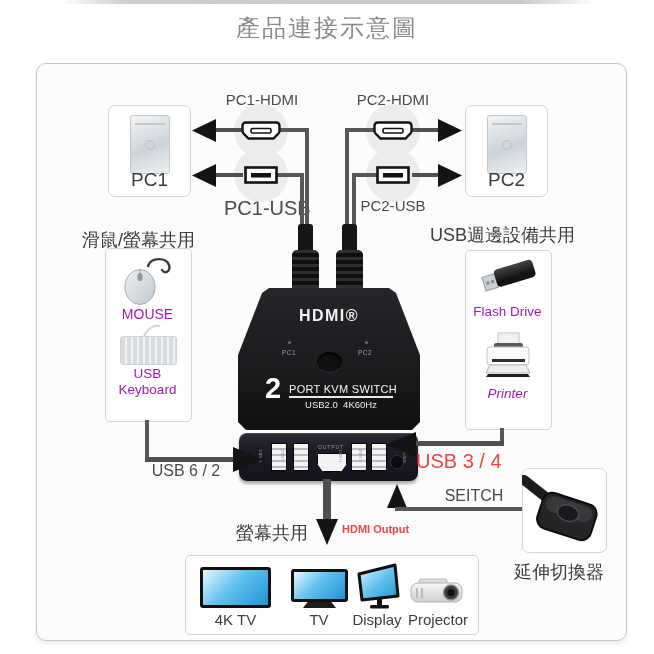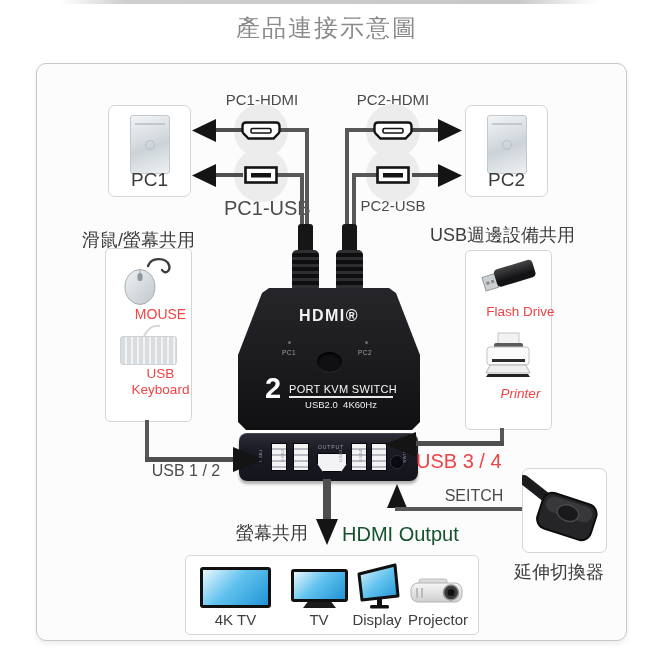--- a/index.html
+++ b/index.html
@@ -16,21 +16,21 @@
   .ah-up{clip-path:polygon(50% 0,0 100%,100% 100%);}
   .ah-down{clip-path:polygon(0 0,100% 0,50% 100%);}
   .wbox{position:absolute;background:#ffffff;border:1.5px solid #d5d5d5;border-radius:7px;}
   .circle{position:absolute;width:54px;height:54px;border-radius:50%;background:#ececec;}
   .pc-label{position:absolute;left:0;right:0;bottom:5px;text-align:center;font-size:19px;color:#3c3c3c;}
   .tower{position:absolute;left:21px;top:9px;width:38px;height:57px;border:1px solid #c3c9cd;border-radius:3px;
          background:linear-gradient(160deg,#f3f5f6 0%,#ccd3d8 55%,#eef1f2 100%);}
   .tower .slot{position:absolute;left:4px;right:4px;top:7px;height:2px;background:#c2c8cc;}
   .tower .pwr{position:absolute;left:14px;top:24px;width:8px;height:8px;border:1.5px solid #b9c0c5;border-radius:50%;}
   .grp-title{position:absolute;font-size:18px;color:#3d3d3d;white-space:nowrap;}
-  .small-lbl{position:absolute;text-align:center;font-size:13.5px;color:#ef4444;line-height:1.15;white-space:pre-line;padding-left:13px;}
+  .small-lbl{position:absolute;text-align:center;font-size:13.5px;color:#a21caf;line-height:1.15;white-space:pre-line;}
   .cable{position:absolute;background:#161617;border-radius:3px;}
   .plug{position:absolute;border-radius:5px;
         background:repeating-linear-gradient(180deg,#2e2e30 0 3px,#0e0e10 3px 7px);}
   .kvm-body{position:absolute;left:238px;top:288px;width:182px;height:142px;
         background:linear-gradient(180deg,#26262a 0%,#1b1b1e 55%,#101013 100%);
         clip-path:polygon(31px 0,151px 0,158px 5px,182px 67px,182px 134px,174px 142px,8px 142px,0 134px,0 67px,24px 5px);}
   .kvm-brand{position:absolute;left:0;right:0;top:19px;text-align:center;color:#f2f2f2;
         font-size:16px;font-weight:bold;letter-spacing:1.5px;}
   .led{position:absolute;width:3px;height:3px;border-radius:50%;background:#6b6b70;}
   .kvm-pc{position:absolute;width:28px;text-align:center;font-size:6.5px;color:#9fa0a6;letter-spacing:.5px;}
@@ -210,35 +210,35 @@
     <div class="usb-port" style="left:112px;"></div>
     <div class="plbl" style="left:109px;top:17px;">USB4</div>
     <div class="usb-port" style="left:132px;"></div>
     <div class="sw-btn"></div>
     <div class="plbl" style="left:153px;top:17px;">SWITCH</div>
   </div>
 
   <div class="ln" style="left:145px;top:420px;width:4px;height:42px;"></div>
   <div class="shaft" style="left:145px;top:457px;width:90px;height:5px;"></div>
   <div class="ah ah-right" style="left:233px;top:447px;width:30px;height:25px;"></div>
-  <div class="t ctr" style="left:150px;top:462px;width:72px;font-size:16px;color:#4b4b4b;">USB 1 / 2</div>
+  <div class="t ctr" style="left:150px;top:462px;width:72px;font-size:16px;color:#4b4b4b;">USB 6 / 2</div>
 
   <div class="ln" style="left:500px;top:428px;width:4px;height:18px;"></div>
   <div class="shaft" style="left:415px;top:441px;width:89px;height:5px;"></div>
   <div class="ah ah-left" style="left:385px;top:432px;width:31px;height:25px;"></div>
   <div class="t ctr" style="left:416px;top:450px;width:60px;font-size:20px;color:#ef4444;">USB 3 / 4</div>
 
   <div class="ah ah-up" style="left:387px;top:484px;width:20px;height:24px;"></div>
   <div class="ln" style="left:395px;top:507px;width:127px;height:4px;"></div>
   <div class="t ctr" style="left:440px;top:487px;width:68px;font-size:16px;color:#4b4b4b;">SEITCH</div>
 
   <div class="shaft" style="left:323px;top:479px;width:8px;height:42px;"></div>
   <div class="ah ah-down" style="left:316px;top:519px;width:22px;height:26px;"></div>
   <div class="t chinese-lbl" style="left:218px;top:521px;width:90px;text-align:right;">螢幕共用</div>
-  <div class="t" style="left:342px;top:523px;font-size:20px;color:#14532d;">HDMI Output</div>
+  <div class="t" style="left:342px;top:523px;font-size:11px;color:#ef4444;font-weight:bold;">HDMI Output</div>
 
   <div class="wbox" style="left:185px;top:555px;width:292px;height:78px;border-radius:5px;"></div>
   <div class="tvframe" style="left:200px;top:567px;width:65px;height:35px;"></div>
   <div class="disp-lbl" style="left:198px;width:75px;">4K TV</div>
   <div class="tvframe" style="left:291px;top:569px;width:51px;height:27px;"></div>
   <div class="abs" style="left:303px;top:602px;width:33px;height:6px;background:#1c1c1c;clip-path:polygon(14% 0,86% 0,100% 100%,0 100%);"></div>
   <div class="disp-lbl" style="left:290px;width:58px;">TV</div>
   <svg class="abs" style="left:355px;top:563px;" width="46" height="46" viewBox="0 0 46 46">
     <defs>
         <linearGradient id="bg2" x1="0" y1="0" x2="1" y2="1">

